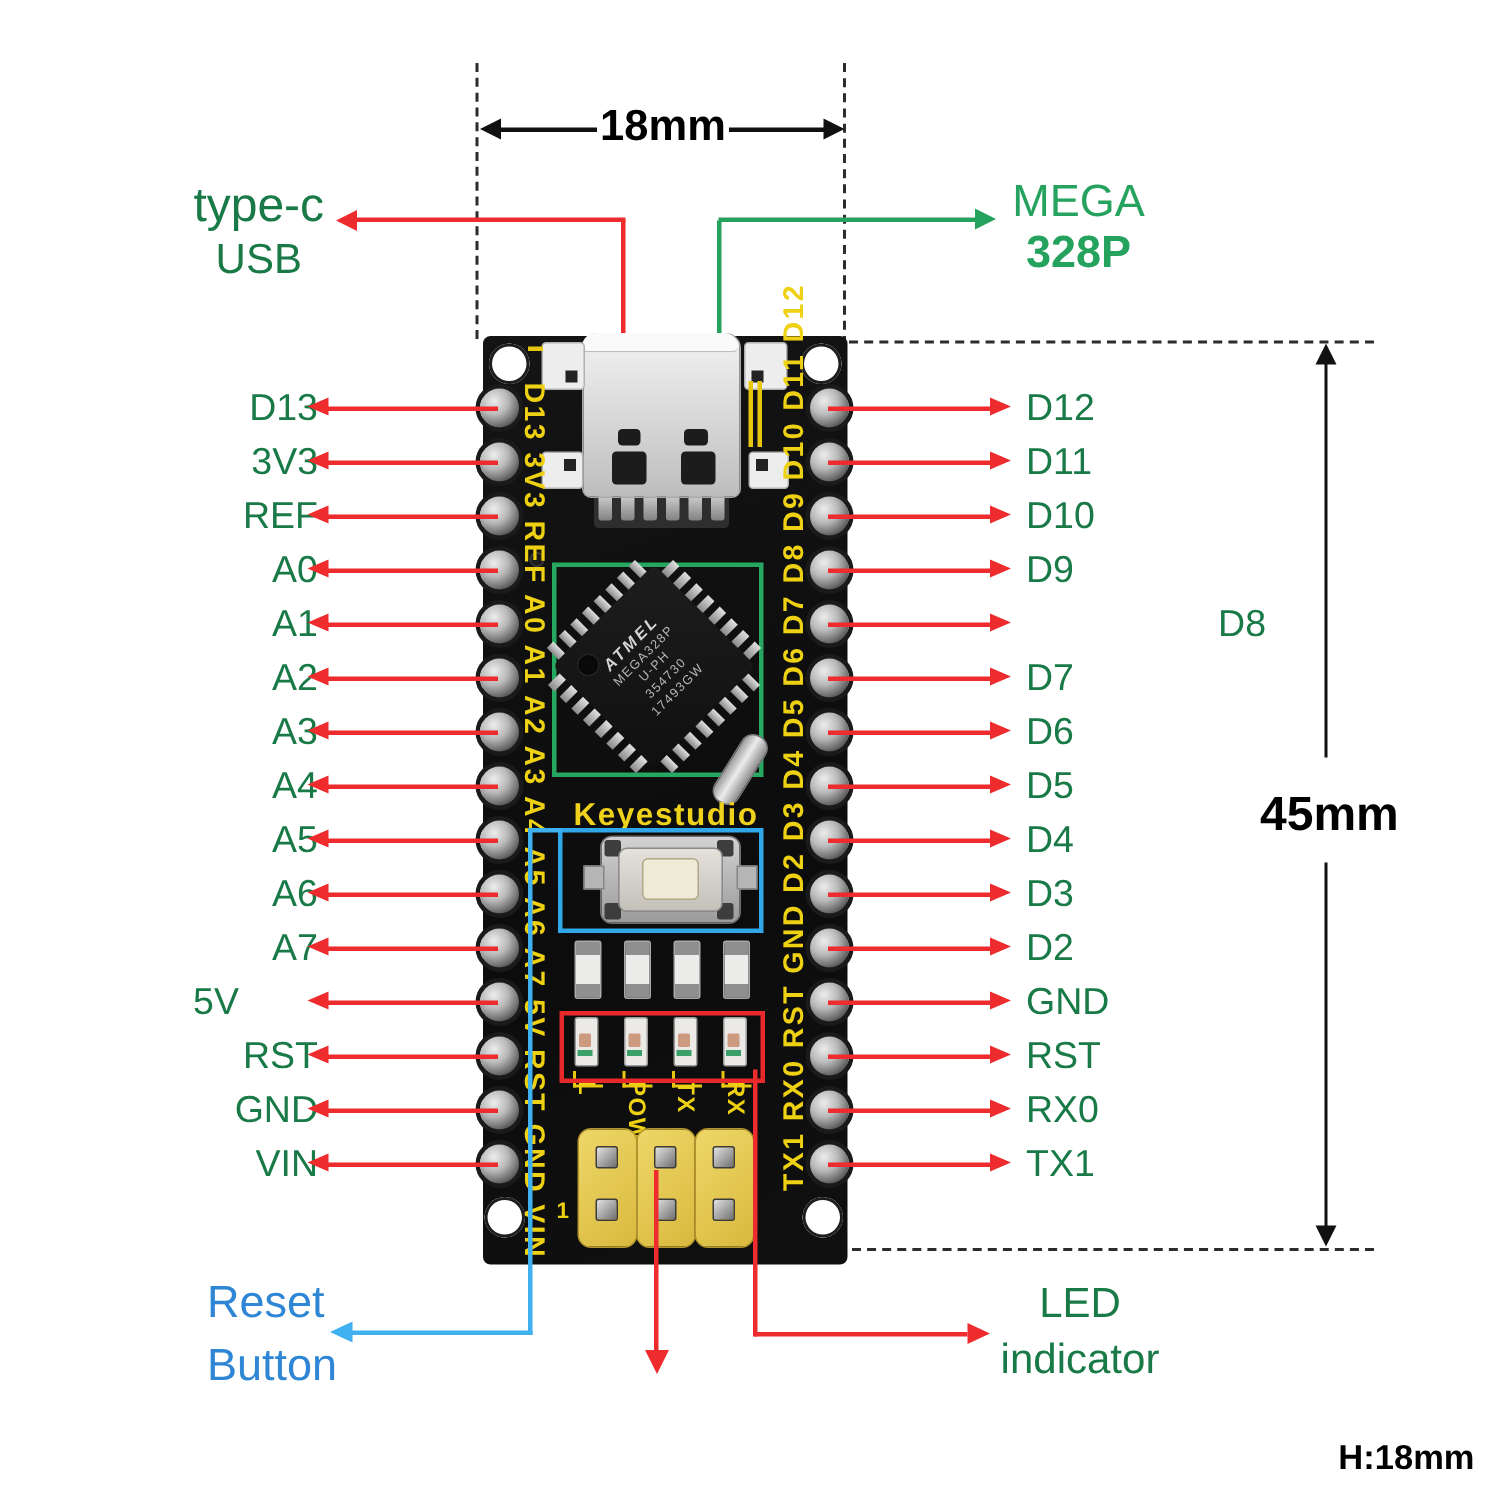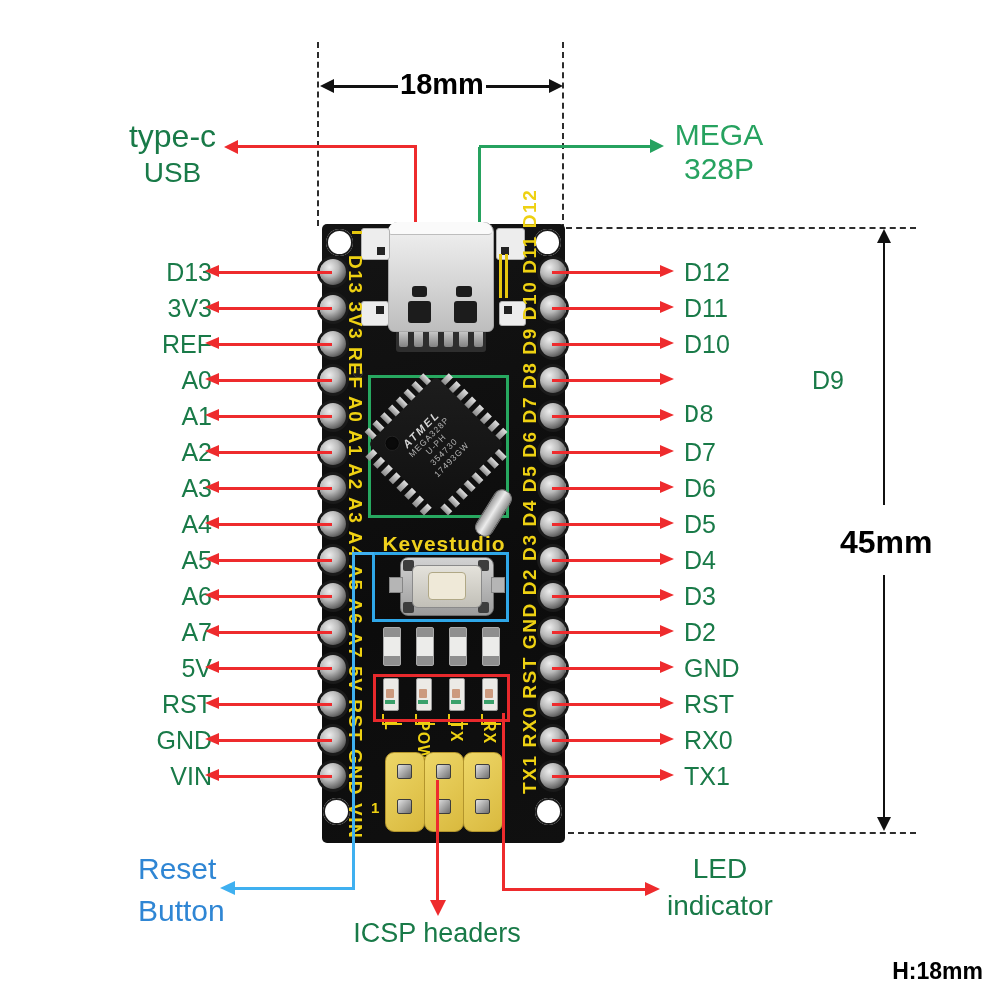--- a/index.html
+++ b/index.html
@@ -108,21 +108,21 @@
   <div class="redseg" style="left:237px;top:145px;width:180px;height:3px;"></div>
   <div class="redseg" style="left:414px;top:147px;width:3px;height:80px;"></div>
   <div class="redseg" style="left:412px;top:224px;width:7px;height:13px;"></div>
   <div class="ann-green" style="left:120px;top:118px;width:105px;font-size:32px;">type-c</div>
   <div class="ann-green" style="left:120px;top:157px;width:105px;">USB</div>
 
   <div class="greenseg" style="left:478px;top:147px;width:3px;height:229px;"></div>
   <div class="greenseg" style="left:479px;top:145px;width:172px;height:3px;"></div>
   <div class="tri" style="left:650px;top:139px;border-top:7px solid transparent;border-bottom:7px solid transparent;border-left:14px solid var(--green-bright);"></div>
   <div class="ann-green-br" style="left:664px;top:118px;width:110px;text-align:center;">MEGA</div>
-  <div class="ann-green-br" style="left:664px;top:152px;width:110px;">328P</div>
+  <div class="ann-green-br" style="left:664px;top:152px;width:110px;font-weight:bold;">328P</div>
 
   <div class="hdash" style="left:566px;top:227px;width:350px;"></div>
   <div class="hdash" style="left:568px;top:832px;width:348px;"></div>
   <div class="tri" style="left:877px;top:229px;border-left:7px solid transparent;border-right:7px solid transparent;border-bottom:14px solid var(--ink);"></div>
   <div class="dimline" style="left:883px;top:242px;width:2px;height:263px;"></div>
   <div class="dimline" style="left:883px;top:575px;width:2px;height:243px;"></div>
   <div class="tri" style="left:877px;top:817px;border-left:7px solid transparent;border-right:7px solid transparent;border-top:14px solid var(--ink);"></div>
   <div class="dimtxt" style="left:840px;top:524px;width:90px;font-size:32px;">45mm</div>
   <div class="dimtxt" style="left:868px;top:958px;width:115px;font-size:23px;text-align:right;">H:18mm</div>
 
@@ -308,21 +308,20 @@
   <div class="ann-blue" style="left:138px;top:894px;">Button</div>
 
   <div class="redseg" style="left:502px;top:713px;width:3px;height:178px;"></div>
   <div class="redseg" style="left:503px;top:888px;width:142px;height:3px;"></div>
   <div class="tri" style="left:645px;top:882px;border-top:7px solid transparent;border-bottom:7px solid transparent;border-left:15px solid var(--red);"></div>
   <div class="ann-green" style="left:660px;top:853px;width:120px;">LED</div>
   <div class="ann-green" style="left:660px;top:890px;width:120px;">indicator</div>
 
   <div class="redseg" style="left:436px;top:780px;width:3px;height:122px;"></div>
   <div class="tri" style="left:430px;top:900px;border-left:8px solid transparent;border-right:8px solid transparent;border-top:16px solid var(--red);"></div>
-  <div class="ann-green" style="left:352px;top:918px;width:170px;font-size:27px;">ICSP headers</div>
 
   <div id="callout-layer">
       <div class="co-label" style="left:52px;top:255px;text-align:right;">D13</div>
       <div class="co-line" style="left:218px;top:271px;width:114px;"></div>
       <div class="tri" style="left:205px;top:265px;border-top:6px solid transparent;border-bottom:6px solid transparent;border-right:14px solid var(--red);"></div>
       <div class="co-label" style="left:52px;top:291px;text-align:right;">3V3</div>
       <div class="co-line" style="left:218px;top:307px;width:114px;"></div>
       <div class="tri" style="left:205px;top:301px;border-top:6px solid transparent;border-bottom:6px solid transparent;border-right:14px solid var(--red);"></div>
       <div class="co-label" style="left:52px;top:327px;text-align:right;">REF</div>
       <div class="co-line" style="left:218px;top:343px;width:114px;"></div>
@@ -344,45 +343,45 @@
       <div class="tri" style="left:205px;top:517px;border-top:6px solid transparent;border-bottom:6px solid transparent;border-right:14px solid var(--red);"></div>
       <div class="co-label" style="left:52px;top:543px;text-align:right;">A5</div>
       <div class="co-line" style="left:218px;top:559px;width:114px;"></div>
       <div class="tri" style="left:205px;top:553px;border-top:6px solid transparent;border-bottom:6px solid transparent;border-right:14px solid var(--red);"></div>
       <div class="co-label" style="left:52px;top:579px;text-align:right;">A6</div>
       <div class="co-line" style="left:218px;top:595px;width:114px;"></div>
       <div class="tri" style="left:205px;top:589px;border-top:6px solid transparent;border-bottom:6px solid transparent;border-right:14px solid var(--red);"></div>
       <div class="co-label" style="left:52px;top:615px;text-align:right;">A7</div>
       <div class="co-line" style="left:218px;top:631px;width:114px;"></div>
       <div class="tri" style="left:205px;top:625px;border-top:6px solid transparent;border-bottom:6px solid transparent;border-right:14px solid var(--red);"></div>
-      <div class="co-label" style="left:52px;top:651px;text-align:right;">5V</div>
+      <div class="co-label" style="left:64px;top:651px;text-align:center;">5V</div>
       <div class="co-line" style="left:218px;top:667px;width:114px;"></div>
       <div class="tri" style="left:205px;top:661px;border-top:6px solid transparent;border-bottom:6px solid transparent;border-right:14px solid var(--red);"></div>
       <div class="co-label" style="left:52px;top:687px;text-align:right;">RST</div>
       <div class="co-line" style="left:218px;top:703px;width:114px;"></div>
       <div class="tri" style="left:205px;top:697px;border-top:6px solid transparent;border-bottom:6px solid transparent;border-right:14px solid var(--red);"></div>
       <div class="co-label" style="left:52px;top:723px;text-align:right;">GND</div>
       <div class="co-line" style="left:218px;top:739px;width:114px;"></div>
       <div class="tri" style="left:205px;top:733px;border-top:6px solid transparent;border-bottom:6px solid transparent;border-right:14px solid var(--red);"></div>
       <div class="co-label" style="left:52px;top:759px;text-align:right;">VIN</div>
       <div class="co-line" style="left:218px;top:775px;width:114px;"></div>
       <div class="tri" style="left:205px;top:769px;border-top:6px solid transparent;border-bottom:6px solid transparent;border-right:14px solid var(--red);"></div>
       <div class="co-label" style="left:684px;top:255px;text-align:left;">D12</div>
       <div class="co-line" style="left:552px;top:271px;width:108px;"></div>
       <div class="tri" style="left:660px;top:265px;border-top:6px solid transparent;border-bottom:6px solid transparent;border-left:14px solid var(--red);"></div>
       <div class="co-label" style="left:684px;top:291px;text-align:left;">D11</div>
       <div class="co-line" style="left:552px;top:307px;width:108px;"></div>
       <div class="tri" style="left:660px;top:301px;border-top:6px solid transparent;border-bottom:6px solid transparent;border-left:14px solid var(--red);"></div>
       <div class="co-label" style="left:684px;top:327px;text-align:left;">D10</div>
       <div class="co-line" style="left:552px;top:343px;width:108px;"></div>
       <div class="tri" style="left:660px;top:337px;border-top:6px solid transparent;border-bottom:6px solid transparent;border-left:14px solid var(--red);"></div>
-      <div class="co-label" style="left:684px;top:363px;text-align:right;">D9</div>
+      <div class="co-label" style="left:684px;top:363px;text-align:left;">D9</div>
       <div class="co-line" style="left:552px;top:379px;width:108px;"></div>
       <div class="tri" style="left:660px;top:373px;border-top:6px solid transparent;border-bottom:6px solid transparent;border-left:14px solid var(--red);"></div>
-      <div class="co-label" style="left:684px;top:399px;text-align:left;font-family:Liberation Mono, monospace;">D8</div>
+      <div class="co-label" style="left:684px;top:399px;text-align:right;">D8</div>
       <div class="co-line" style="left:552px;top:415px;width:108px;"></div>
       <div class="tri" style="left:660px;top:409px;border-top:6px solid transparent;border-bottom:6px solid transparent;border-left:14px solid var(--red);"></div>
       <div class="co-label" style="left:684px;top:435px;text-align:left;">D7</div>
       <div class="co-line" style="left:552px;top:451px;width:108px;"></div>
       <div class="tri" style="left:660px;top:445px;border-top:6px solid transparent;border-bottom:6px solid transparent;border-left:14px solid var(--red);"></div>
       <div class="co-label" style="left:684px;top:471px;text-align:left;">D6</div>
       <div class="co-line" style="left:552px;top:487px;width:108px;"></div>
       <div class="tri" style="left:660px;top:481px;border-top:6px solid transparent;border-bottom:6px solid transparent;border-left:14px solid var(--red);"></div>
       <div class="co-label" style="left:684px;top:507px;text-align:left;">D5</div>
       <div class="co-line" style="left:552px;top:523px;width:108px;"></div>

